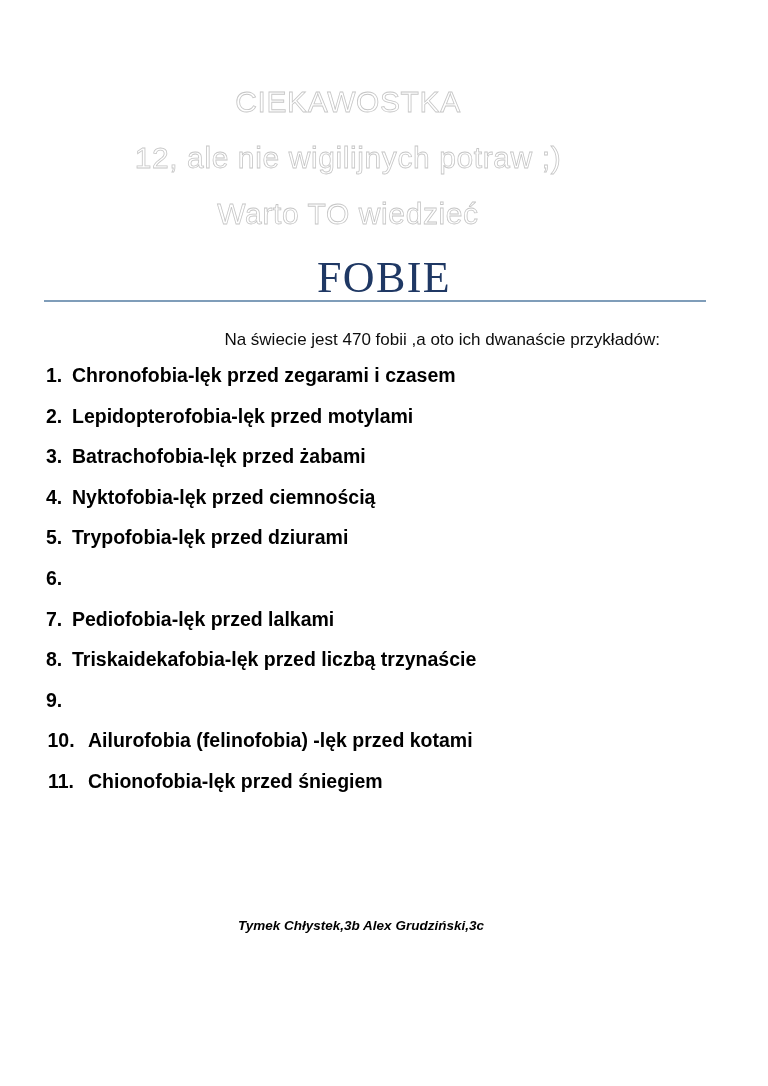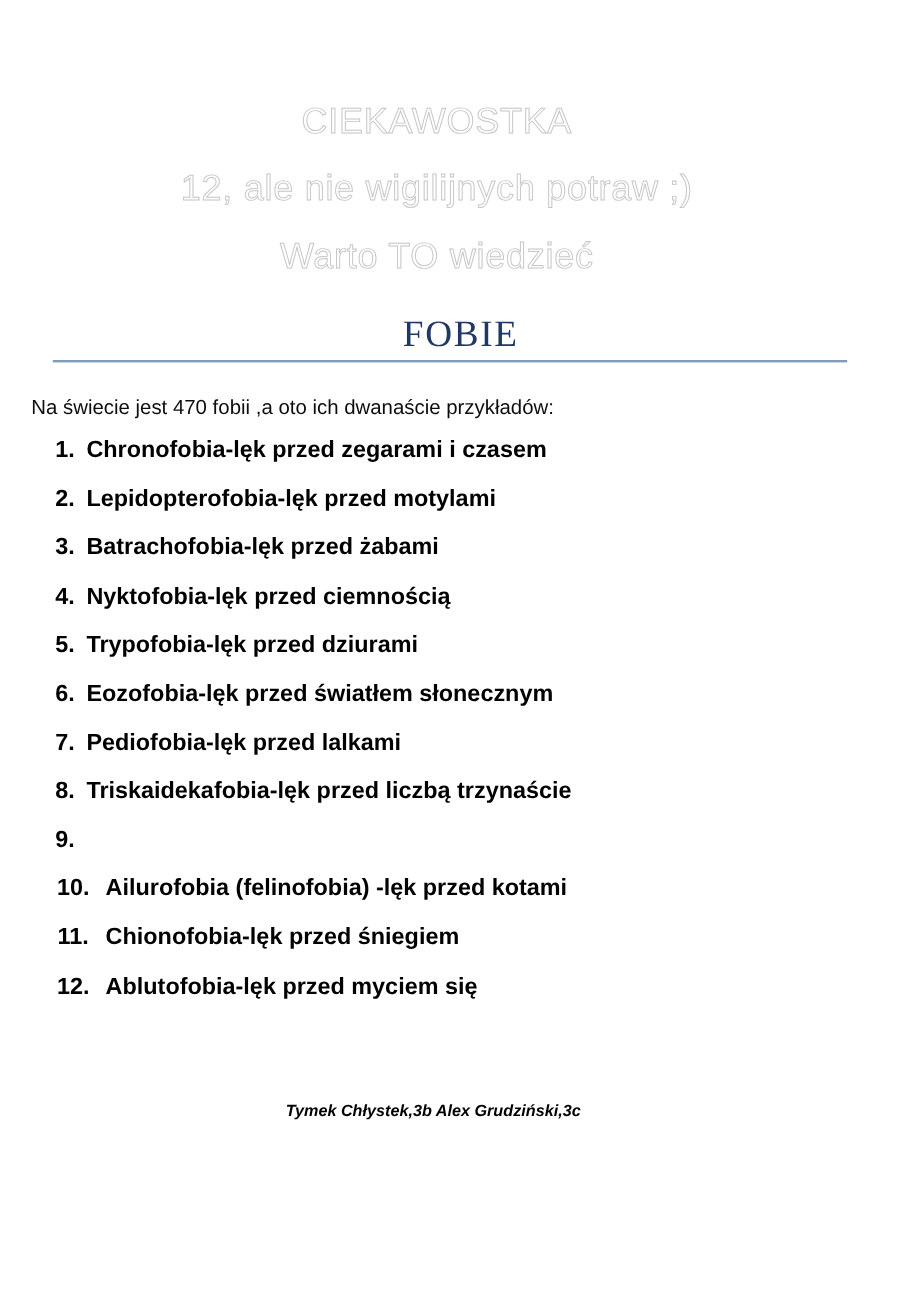--- a/index.html
+++ b/index.html
@@ -17,21 +17,21 @@
     height: 1086px;
     background: #ffffff;
     overflow: hidden;
     margin: 0 auto;
   }
 
   
   .wordart-block {
     position: absolute;
     top: 74px;
-    left: 16px;
+    left: 0;
     width: 696px;
     text-align: center;
   }
   .wordart-line {
     font-family: "Liberation Sans", sans-serif;
     font-size: 30px;
     font-weight: 400;
     line-height: 56px;
     letter-spacing: 0.6px;
     color: #ffffff;
@@ -53,21 +53,21 @@
   }
 
   
   .doc-title {
     position: absolute;
     top: 258px;
     left: 0;
     width: 768px;
     text-align: center;
     font-family: "Liberation Serif", serif;
-    font-size: 31px;
+    font-size: 44px;
     font-weight: 400;
     letter-spacing: 1.4px;
     color: #1f3864;
     line-height: 40px;
   }
 
   
   .title-rule {
     position: absolute;
     top: 300px;
@@ -76,27 +76,26 @@
     height: 2px;
     background: #7f9db9;
   }
 
   
   .intro-line {
     position: absolute;
     top: 328px;
     left: 0;
     width: 660px;
-    text-align: left;
+    text-align: right;
     font-family: "Liberation Sans", sans-serif;
     font-size: 17px;
     font-weight: 400;
     color: #0d0d0d;
     line-height: 24px;
-    padding-left: 26px;
   }
 
   
   .phobia-list {
     position: absolute;
     top: 364px;
     left: 46px;
     width: 690px;
   }
   .phobia-item {
@@ -175,21 +174,20 @@
       <span class="phobia-text">Nyktofobia-lęk przed ciemnością</span>
     </div>
 
     <div class="phobia-item">
       <span class="phobia-num narrow">5.</span>
       <span class="phobia-text">Trypofobia-lęk przed dziurami</span>
     </div>
 
     <div class="phobia-item">
       <span class="phobia-num narrow">6.</span>
-      <span class="phobia-text">Eozofobia-lęk przed światłem słonecznym</span>
     </div>
 
     <div class="phobia-item">
       <span class="phobia-num narrow">7.</span>
       <span class="phobia-text">Pediofobia-lęk przed lalkami</span>
     </div>
 
     <div class="phobia-item">
       <span class="phobia-num narrow">8.</span>
       <span class="phobia-text">Triskaidekafobia-lęk przed liczbą trzynaście</span>
@@ -202,22 +200,18 @@
     <div class="phobia-item">
       <span class="phobia-num wide">10.</span>
       <span class="phobia-text">Ailurofobia (felinofobia) -lęk przed kotami</span>
     </div>
 
     <div class="phobia-item">
       <span class="phobia-num wide">11.</span>
       <span class="phobia-text">Chionofobia-lęk przed śniegiem</span>
     </div>
 
-    <div class="phobia-item">
-      <span class="phobia-num wide">12.</span>
-      <span class="phobia-text">Ablutofobia-lęk przed myciem się</span>
-    </div>
 
   </div>
 
   <div class="signature">Tymek Chłystek,3b Alex Grudziński,3c</div>
 
 </div>
 
 </body></html>

